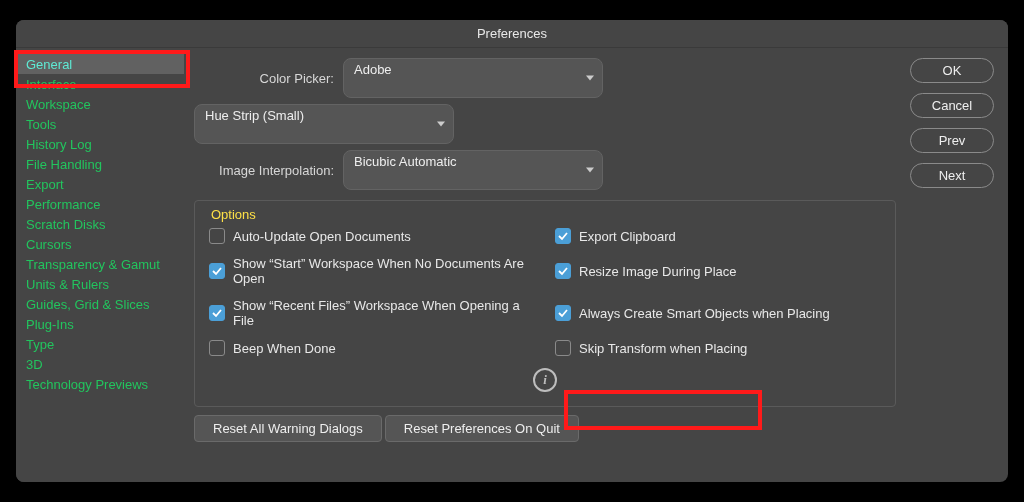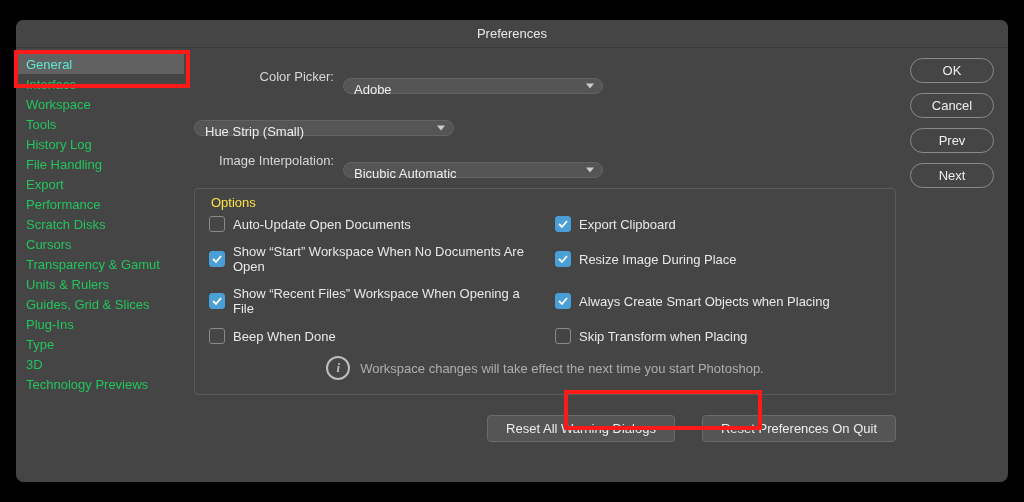--- a/index.html
+++ b/index.html
@@ -60,26 +60,25 @@
     width: 140px;
     text-align: right;
     color: #d7d7d7;
     font-size: 13px;
   }
   .select {
     position: relative;
     background: #555;
     border: 1px solid #636363;
     border-radius: 8px;
-    height: 16px;
+    height: 40px;
     line-height: 22px;
     padding: 0 22px 0 10px;
     color: #eee;
     width: 260px;
-    margin-top: 20px;
   }
   .select::after {
     content: "";
     position: absolute;
     right: 8px; top: 50%;
     width: 0; height: 0;
     border-left: 4px solid transparent;
     border-right: 4px solid transparent;
     border-top: 5px solid #ccc;
     transform: translateY(-50%);
@@ -140,23 +139,23 @@
     display: flex;
     align-items: center;
     justify-content: center;
     font-family: Georgia, serif;
     font-style: italic;
     font-weight: bold;
     color: #bdbdbd;
   }
   .bottom-buttons {
     display: flex;
-    justify-content: flex-end;
-    gap: 27px;
-    margin-top: 14px;
+    justify-content: flex-start;
+    gap: 3px;
+    margin-top: 2px;
   }
   .btn {
     background: #555;
     border: 1px solid #6a6a6a;
     border-radius: 4px;
     color: #eee;
     padding: 5px 18px;
     font-size: 13px;
   }
   .right-col {
@@ -276,21 +275,20 @@
               <div class="box"></div>
               <span>Beep When Done</span>
             </div>
             <div class="chk">
               <div class="box"></div>
               <span>Skip Transform when Placing</span>
             </div>
           </div>
         <div class="info-row">
           <div class="info-icon">i</div>
-          <div>Workspace changes will take effect the next time you start Photoshop.</div>
         </div>
       </div>
 
       <div class="bottom-buttons">
         <div class="btn">Reset All Warning Dialogs</div>
         <div class="btn" id="reset-prefs-btn">Reset Preferences On Quit</div>
       </div>
 
     </div>
 

